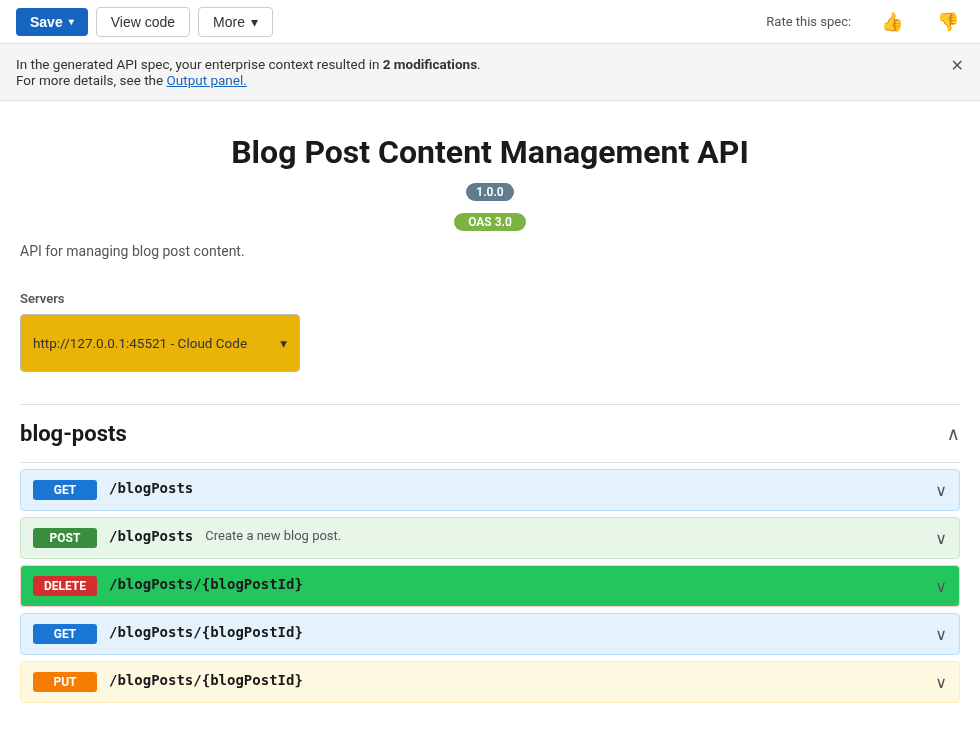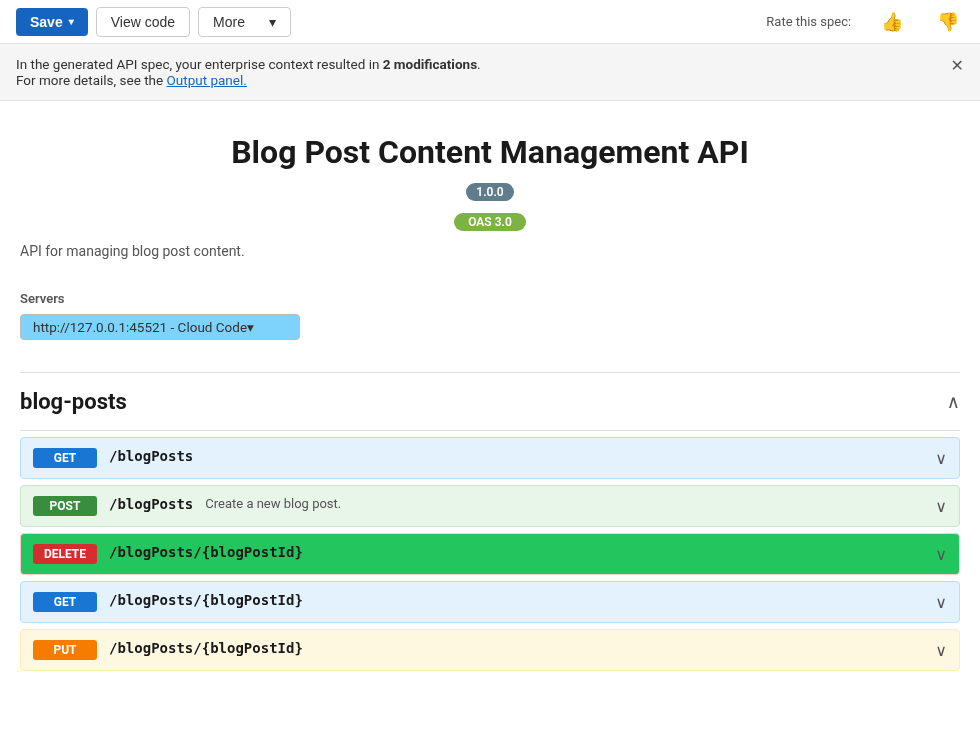--- a/index.html
+++ b/index.html
@@ -56,21 +56,21 @@
     .btn-more {
       background: #fff;
       color: #333;
       border: 1px solid #ccc;
       border-radius: 4px;
       padding: 6px 14px;
       font-size: 14px;
       cursor: pointer;
       display: flex;
       align-items: center;
-      gap: 24px;
+      gap: 6px;
     }
     .rate-label { font-size: 13px; color: #555; }
     .rate-btn {
       background: none;
       border: none;
       cursor: pointer;
       font-size: 18px;
       color: #555;
       padding: 2px 4px;
     }
@@ -148,26 +148,27 @@
       font-size: 13px;
       font-weight: 600;
       color: #555;
       margin-bottom: 8px;
     }
     .servers-select {
       display: flex;
       align-items: center;
       border: 1px solid #bbb;
       border-radius: 4px;
-      padding: 4px 12px;
+      padding: 20px 12px;
       font-size: 13.5px;
       color: #333;
-      background: #7dd3fc;
+      background: #eab308;
       cursor: pointer;
       width: 280px;
+      justify-content: space-between;
     }
 
     
     .section-divider {
       border: none;
       border-top: 1px solid #e0e0e0;
       margin: 32px 0 0 0;
     }
 
     

